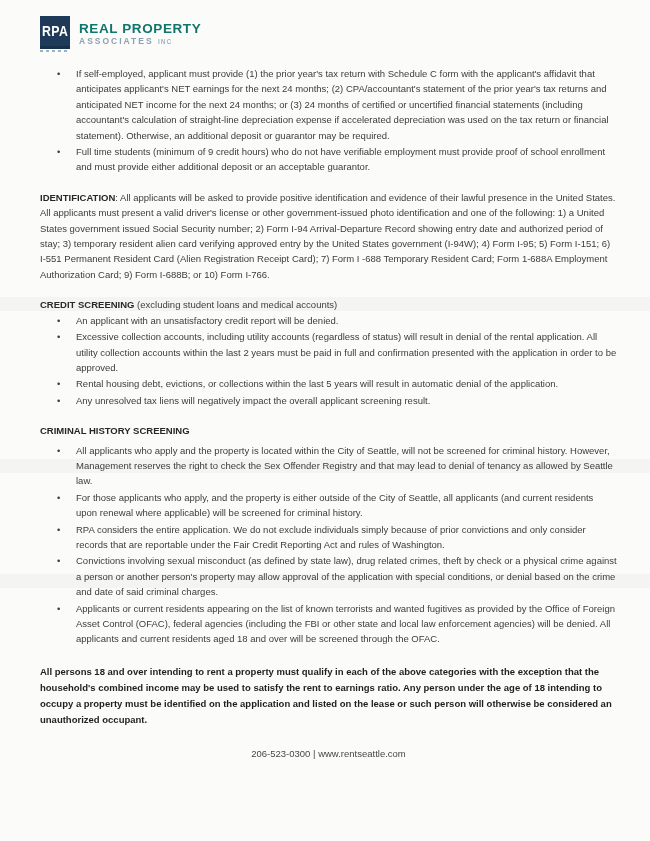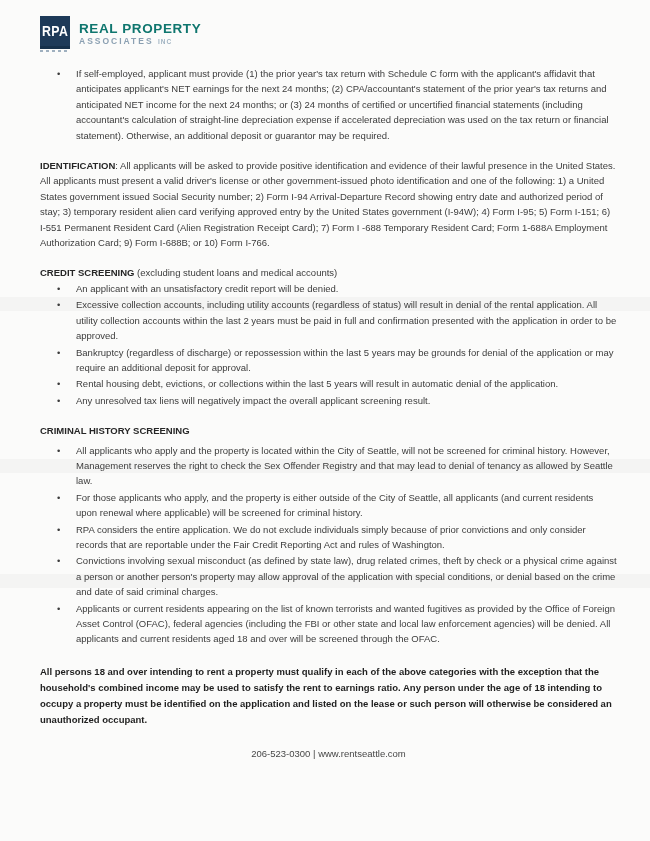--- a/index.html
+++ b/index.html
@@ -96,30 +96,30 @@
       <div class="brand-line1">REAL PROPERTY</div>
       <div class="brand-line2">
         <span>ASSOCIATES</span>
         <span class="inc">INC</span>
       </div>
     </div>
   </div>
 
   <ul class="doc-list" style="margin-top: 14px;">
     <li>If self-employed, applicant must provide (1) the prior year's tax return with Schedule C form with the applicant's affidavit that anticipates applicant's NET earnings for the next 24 months; (2) CPA/accountant's statement of the prior year's tax returns and anticipated NET income for the next 24 months; or (3) 24 months of certified or uncertified financial statements (including accountant's calculation of straight-line depreciation expense if accelerated depreciation was used on the tax return or financial statement). Otherwise, an additional deposit or guarantor may be required.</li>
+    <li>Full time students (minimum of 9 credit hours) who do not have verifiable employment must provide proof of school enrollment and must provide either additional deposit or an acceptable guarantor.</li>
   </ul>
 
   <p class="para"><span class="sec-title">IDENTIFICATION</span><span>: All applicants will be asked to provide positive identification and evidence of their lawful presence in the United States. All applicants must present a valid driver's license or other government-issued photo identification and one of the following: 1) a United States government issued Social Security number; 2) Form I-94 Arrival-Departure Record showing entry date and authorized period of stay; 3) temporary resident alien card verifying approved entry by the United States government (I-94W); 4) Form I-95; 5) Form I-151; 6) I-551 Permanent Resident Card (Alien Registration Receipt Card); 7) Form I -688 Temporary Resident Card; Form 1-688A Employment Authorization Card; 9) Form I-688B; or 10) Form I-766.</span></p>
 
   <div class="section">
     <div><span class="sec-title">CREDIT SCREENING</span><span> (excluding student loans and medical accounts)</span></div>
     <ul class="doc-list">
       <li>An applicant with an unsatisfactory credit report will be denied.</li>
       <li>Excessive collection accounts, including utility accounts (regardless of status) will result in denial of the rental application. All utility collection accounts within the last 2 years must be paid in full and confirmation presented with the application in order to be approved.</li>
-      <li>Bankruptcy (regardless of discharge) or repossession within the last 5 years may be grounds for denial of the application or may require an additional deposit for approval.</li>
       <li>Rental housing debt, evictions, or collections within the last 5 years will result in automatic denial of the application.</li>
       <li>Any unresolved tax liens will negatively impact the overall applicant screening result.</li>
     </ul>
   </div>
 
   <div class="section">
     <div class="sec-title">CRIMINAL HISTORY SCREENING</div>
     <ul class="doc-list" style="margin-top: 4px;">
       <li>All applicants who apply and the property is located within the City of Seattle, will not be screened for criminal history. However, Management reserves the right to check the Sex Offender Registry and that may lead to denial of tenancy as allowed by Seattle law.</li>
       <li>For those applicants who apply, and the property is either outside of the City of Seattle, all applicants (and current residents upon renewal where applicable) will be screened for criminal history.</li>

